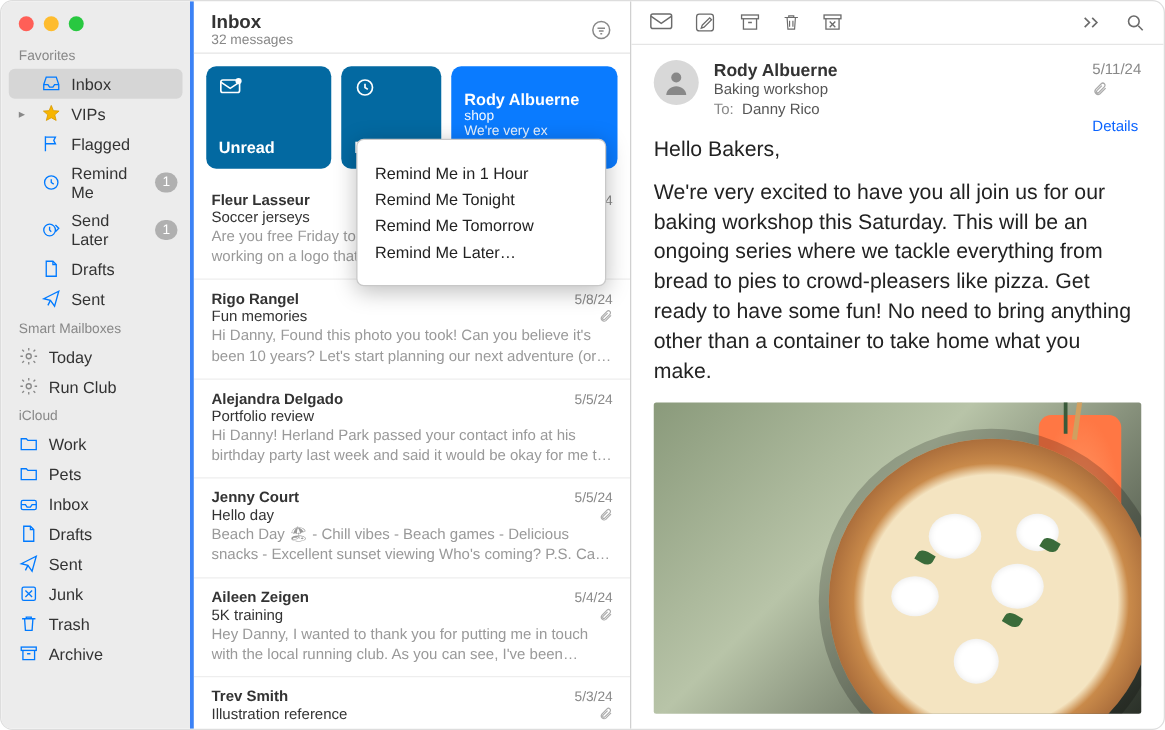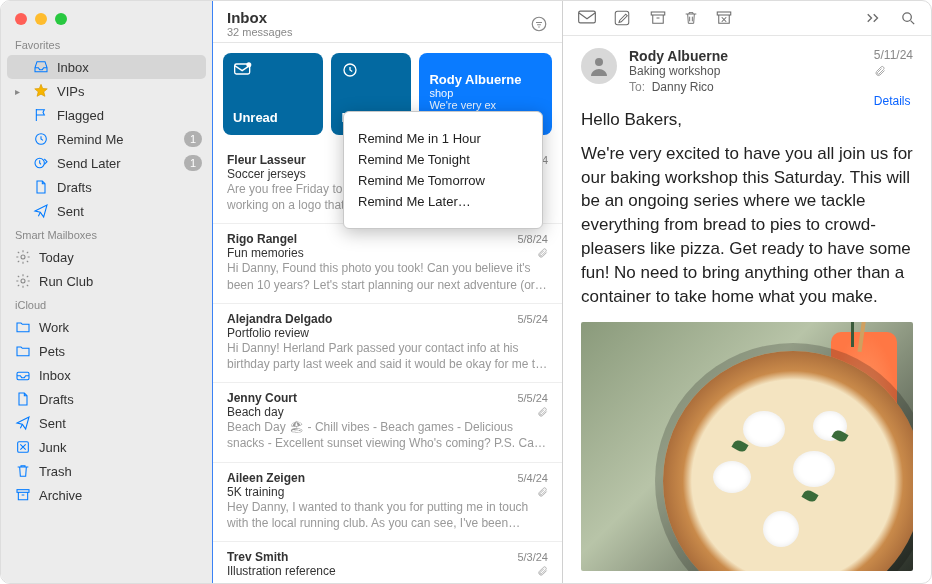--- a/index.html
+++ b/index.html
@@ -1,18 +1,18 @@
 <!DOCTYPE html>
 <html><head>
 <meta charset="utf-8">
 <style>
 * { margin: 0; padding: 0; box-sizing: border-box; }
 body { font-family: -apple-system, BlinkMacSystemFont, "Segoe UI", sans-serif; font-size: 13px; color: #333; background: #fff; width: 932px; height: 584px; overflow: hidden; border-radius: 10px; border: 1px solid #ddd; }
 .window { display: flex; height: 100%; }
-.sidebar { width: 212px; background: #ececec; border-right: 1px solid #3b82f6; display: flex; flex-direction: column; overflow-y: auto; }
+.sidebar { width: 154px; background: #ececec; border-right: 3px solid #3b82f6; display: flex; flex-direction: column; overflow-y: auto; }
 .traffic { display: flex; gap: 8px; padding: 12px 14px 8px; }
 .traffic span { width: 12px; height: 12px; border-radius: 50%; }
 .tl-close { background: #ff5f57; }
 .tl-min { background: #febc2e; }
 .tl-max { background: #28c840; }
 .sb-section { font-size: 11px; color: #888; padding: 6px 14px 4px; font-weight: 500; }
 .sb-item { display: flex; align-items: center; padding: 4px 10px 4px 14px; cursor: default; gap: 8px; position: relative; }
 .sb-item.selected { background: #d6d6d6; border-radius: 5px; margin: 0 6px; padding-left: 8px; }
 .sb-item .chev { width: 10px; color: #888; font-size: 10px; }
 .sb-item .icon { width: 16px; height: 16px; display: flex; align-items: center; justify-content: center; color: #007aff; }
@@ -328,21 +328,21 @@
             <span>Portfolio review</span>
           </div>
           <div class="prev">Hi Danny! Herland Park passed your contact info at his birthday party last week and said it would be okay for me to reach out…</div>
         </div>
         <div class="msg">
           <div class="row1">
             <span class="sender">Jenny Court</span>
             <span class="date">5/5/24</span>
           </div>
           <div class="subj">
-            <span>Beach day</span>
+            <span>Hello day</span>
             <span class="attach">
               <svg width="11" height="12" viewBox="0 0 24 24" fill="none" stroke="currentColor" stroke-width="2">
                 <path d="M21 11l-9 9a5 5 0 01-7-7l9-9a3.5 3.5 0 015 5l-9 9a2 2 0 01-3-3l8-8"></path>
               </svg>
             </span>
           </div>
           <div class="prev">Beach Day 🏖 - Chill vibes - Beach games - Delicious snacks - Excellent sunset viewing Who's coming? P.S. Can you gues…</div>
         </div>
         <div class="msg">
           <div class="row1">

